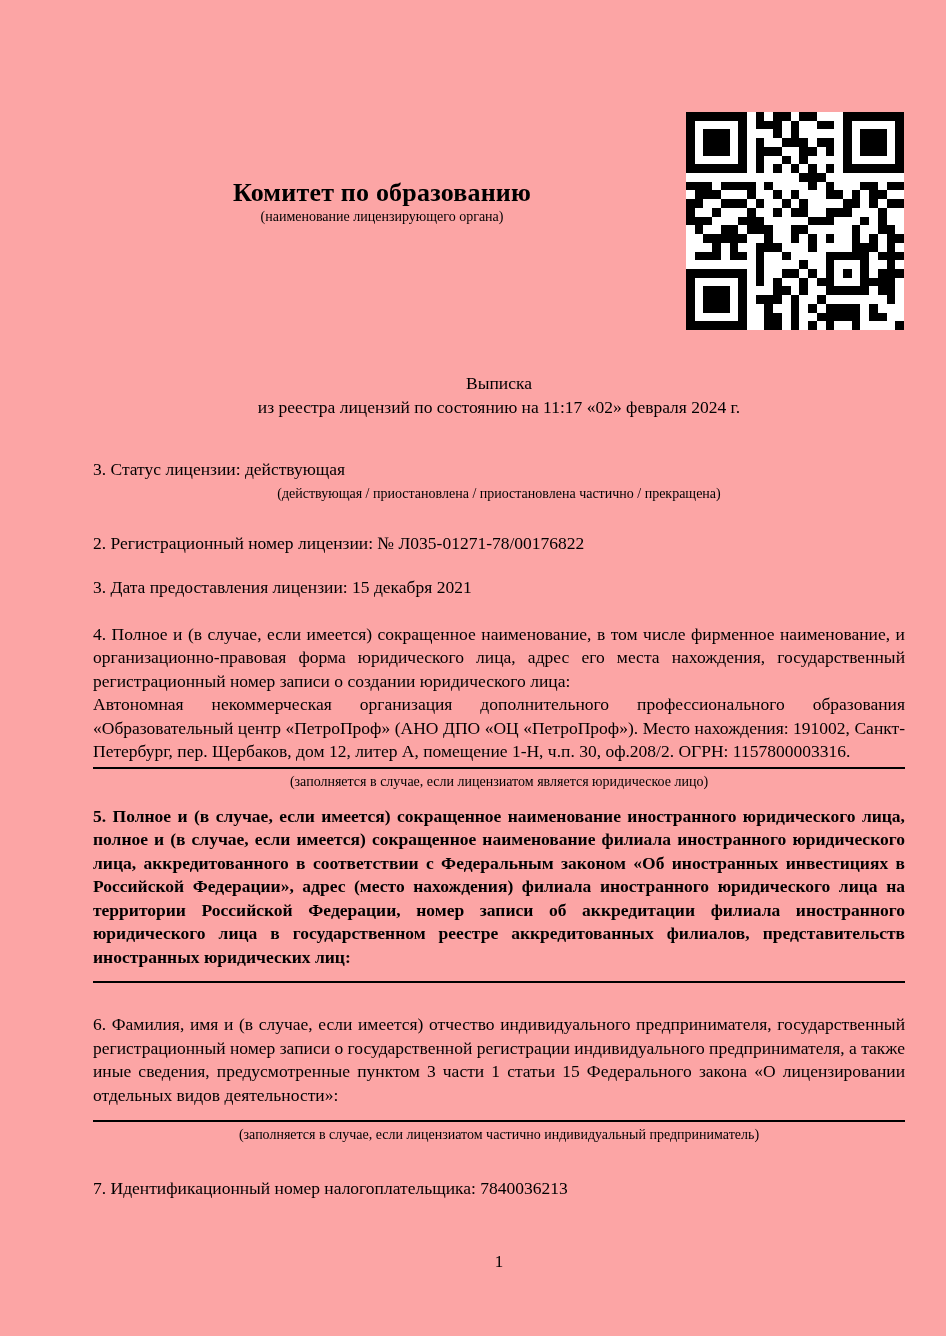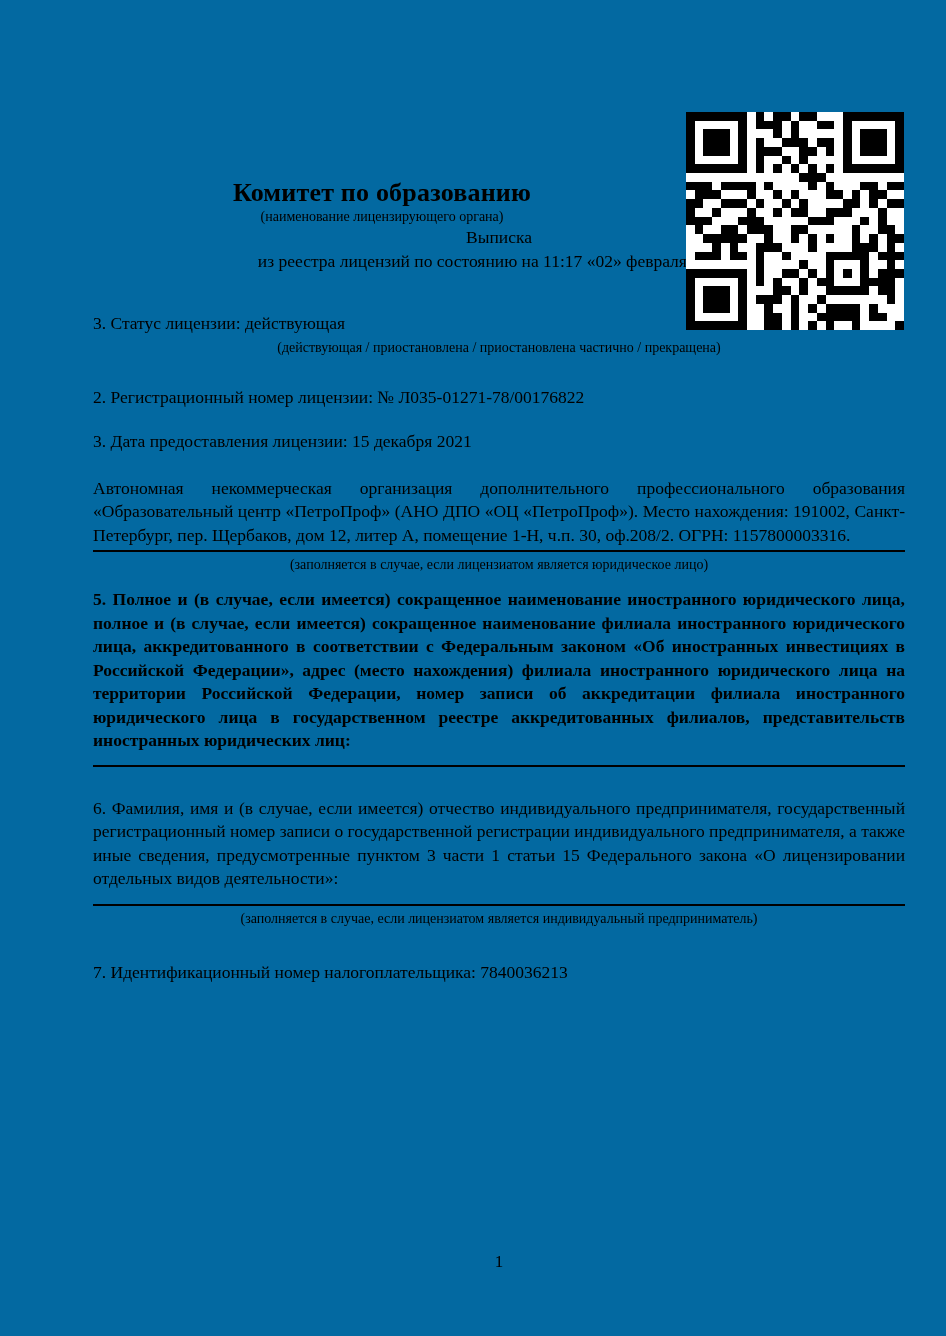--- a/index.html
+++ b/index.html
@@ -1,21 +1,21 @@
 <!DOCTYPE html>
 <html lang="ru"><head>
 <meta charset="utf-8">
 <style>
   html,body{margin:0;padding:0;background:#ffffff;}
   .page{
     position:relative;
     width:946px;height:1336px;
     box-sizing:border-box;
     padding:0 41px 0 93px;
-    background:#0369a1;
+    background:#fca5a5;
     color:#000000;
     font-family:"Liberation Serif", serif;
     overflow:hidden;
   }
   
   .org-block{
     padding-top:178px;
     width:578px;
     text-align:center;
   }
@@ -32,20 +32,21 @@
   .qr-wrap{
     position:absolute;
     top:112px;
     left:686px;
     width:218px;
     height:218px;
   }
   .qr-wrap svg{display:block;width:218px;height:218px;}
   
   .doc-title{
+    margin-top:146px;
     text-align:center;
     font-size:17.5px;
     line-height:24px;
   }
   
   p{margin:0;}
   .item-line{
     font-size:17.5px;
     line-height:23.5px;
   }
@@ -423,34 +424,35 @@
 
   <div class="item2">
     <p class="item-line">2. Регистрационный номер лицензии: № Л035-01271-78/00176822</p>
   </div>
 
   <div class="item3">
     <p class="item-line">3. Дата предоставления лицензии: 15 декабря 2021</p>
   </div>
 
   <div class="item4">
+    <p class="item-line just">4. Полное и (в случае, если имеется) сокращенное наименование, в том числе фирменное наименование, и организационно-правовая форма юридического лица, адрес его места нахождения, государственный регистрационный номер записи о создании юридического лица:</p>
     <p class="item-line just">Автономная некоммерческая организация дополнительного профессионального образования «Образовательный центр «ПетроПроф» (АНО ДПО «ОЦ «ПетроПроф»). Место нахождения: 191002, Санкт-Петербург, пер. Щербаков, дом 12, литер А, помещение 1-Н, ч.п. 30, оф.208/2. ОГРН: 1157800003316.</p>
     <hr class="fill-rule">
     <p class="caption">(заполняется в случае, если лицензиатом является юридическое лицо)</p>
   </div>
 
   <div class="item5">
     <p class="item-line just">5. Полное и (в случае, если имеется) сокращенное наименование иностранного юридического лица, полное и (в случае, если имеется) сокращенное наименование филиала иностранного юридического лица, аккредитованного в соответствии с Федеральным законом «Об иностранных инвестициях в Российской Федерации», адрес (место нахождения) филиала иностранного юридического лица на территории Российской Федерации, номер записи об аккредитации филиала иностранного юридического лица в государственном реестре аккредитованных филиалов, представительств иностранных юридических лиц:</p>
     <hr class="fill-rule">
   </div>
 
   <div class="item6">
     <p class="item-line just">6. Фамилия, имя и (в случае, если имеется) отчество индивидуального предпринимателя, государственный регистрационный номер записи о государственной регистрации индивидуального предпринимателя, а также иные сведения, предусмотренные пунктом 3 части 1 статьи 15 Федерального закона «О лицензировании отдельных видов деятельности»:</p>
     <hr class="fill-rule">
-    <p class="caption">(заполняется в случае, если лицензиатом является индивидуальный предприниматель)</p>
+    <p class="caption">(заполняется в случае, если лицензиатом частично индивидуальный предприниматель)</p>
   </div>
 
   <div class="item7">
     <p class="item-line">7. Идентификационный номер налогоплательщика: 7840036213</p>
   </div>
 
   <div class="page-number">1</div>
 
 </div>
 

